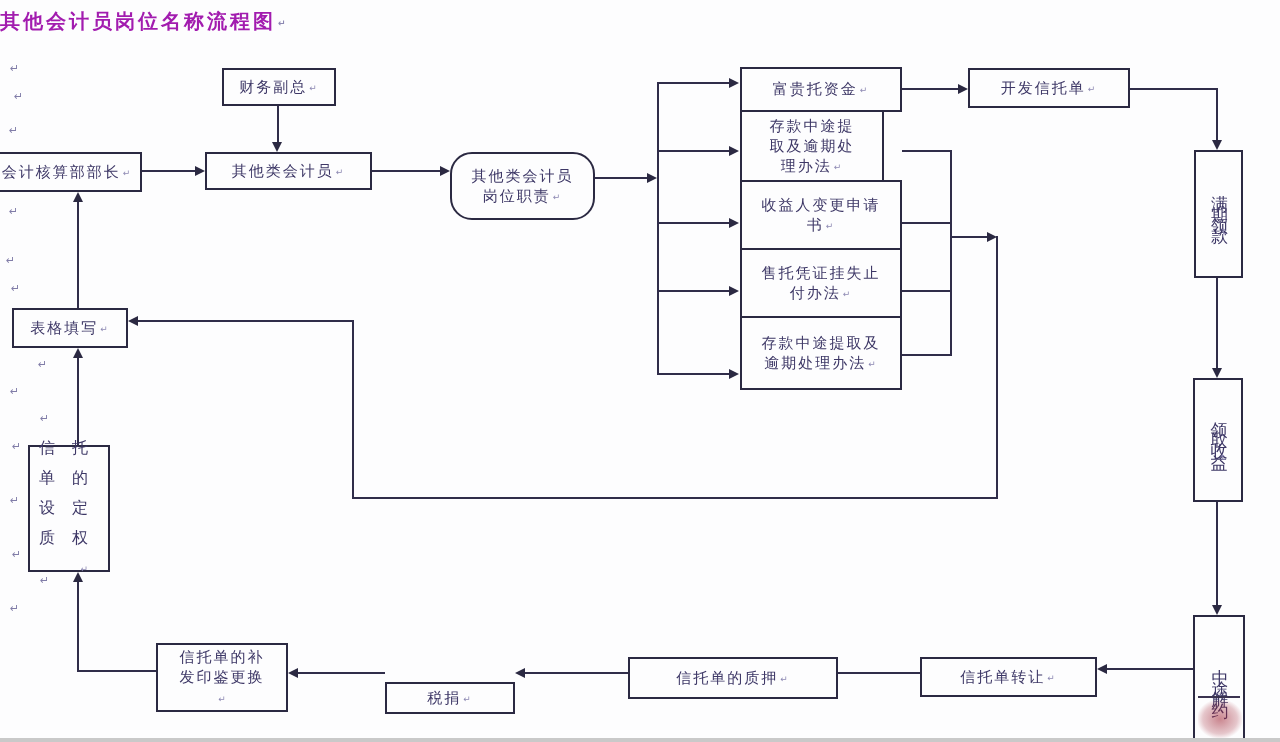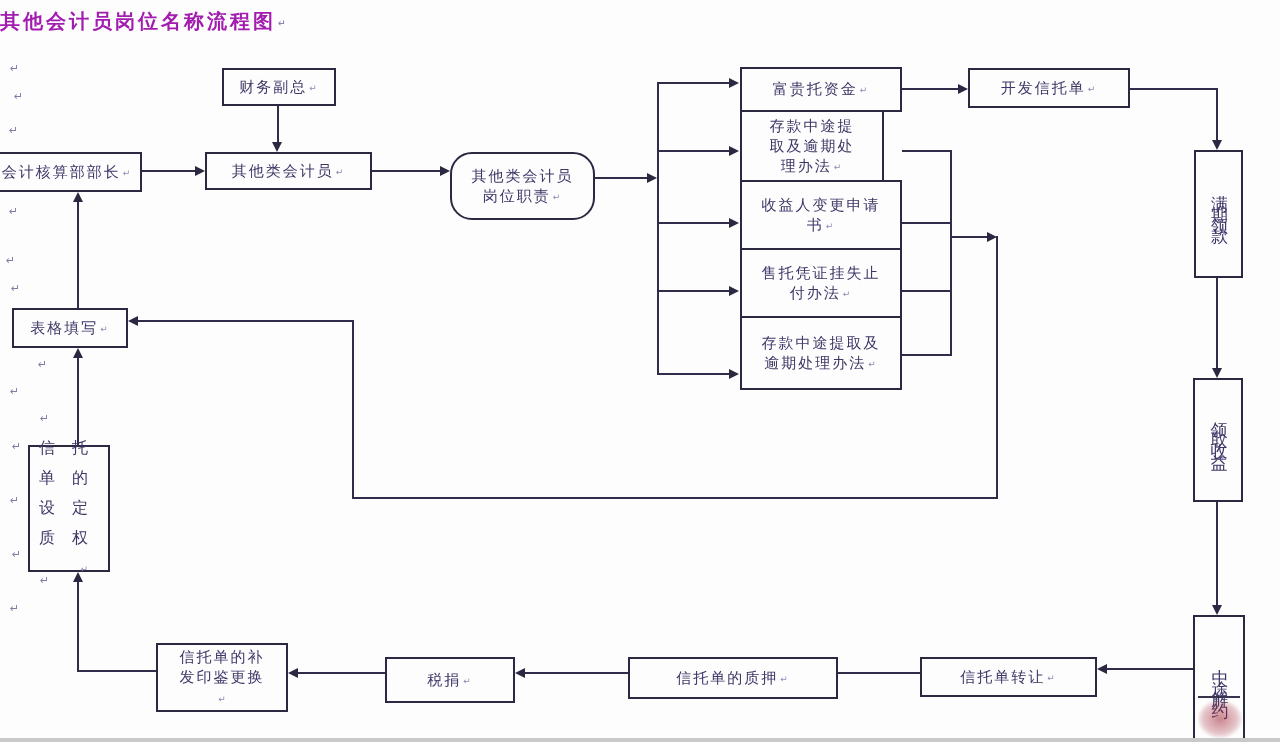--- a/index.html
+++ b/index.html
@@ -161,21 +161,21 @@
   <div class="node v" style="left:1193px;top:615px;width:52px;height:125px;">
     <span class="lbl">中途解约</span>
   </div>
 
   <div class="node" style="left:920px;top:657px;width:177px;height:40px;">
     <span class="lbl curl">信托单转让</span>
   </div>
   <div class="node" style="left:628px;top:657px;width:210px;height:42px;">
     <span class="lbl curl">信托单的质押</span>
   </div>
-  <div class="node" style="left:385px;top:657px;width:130px;height:46px;">
+  <div class="node" style="left:385px;top:682px;width:130px;height:32px;">
     <span class="lbl curl">税捐</span>
   </div>
   <div class="node" style="left:156px;top:643px;width:132px;height:69px;padding:0 19px;">
     <span class="lbl curl">信托单的补发印鉴更换</span>
   </div>
 
   <div class="node" style="left:12px;top:308px;width:116px;height:40px;">
     <span class="lbl curl">表格填写</span>
   </div>
   <div class="node" style="left:28px;top:445px;width:82px;height:127px;">

